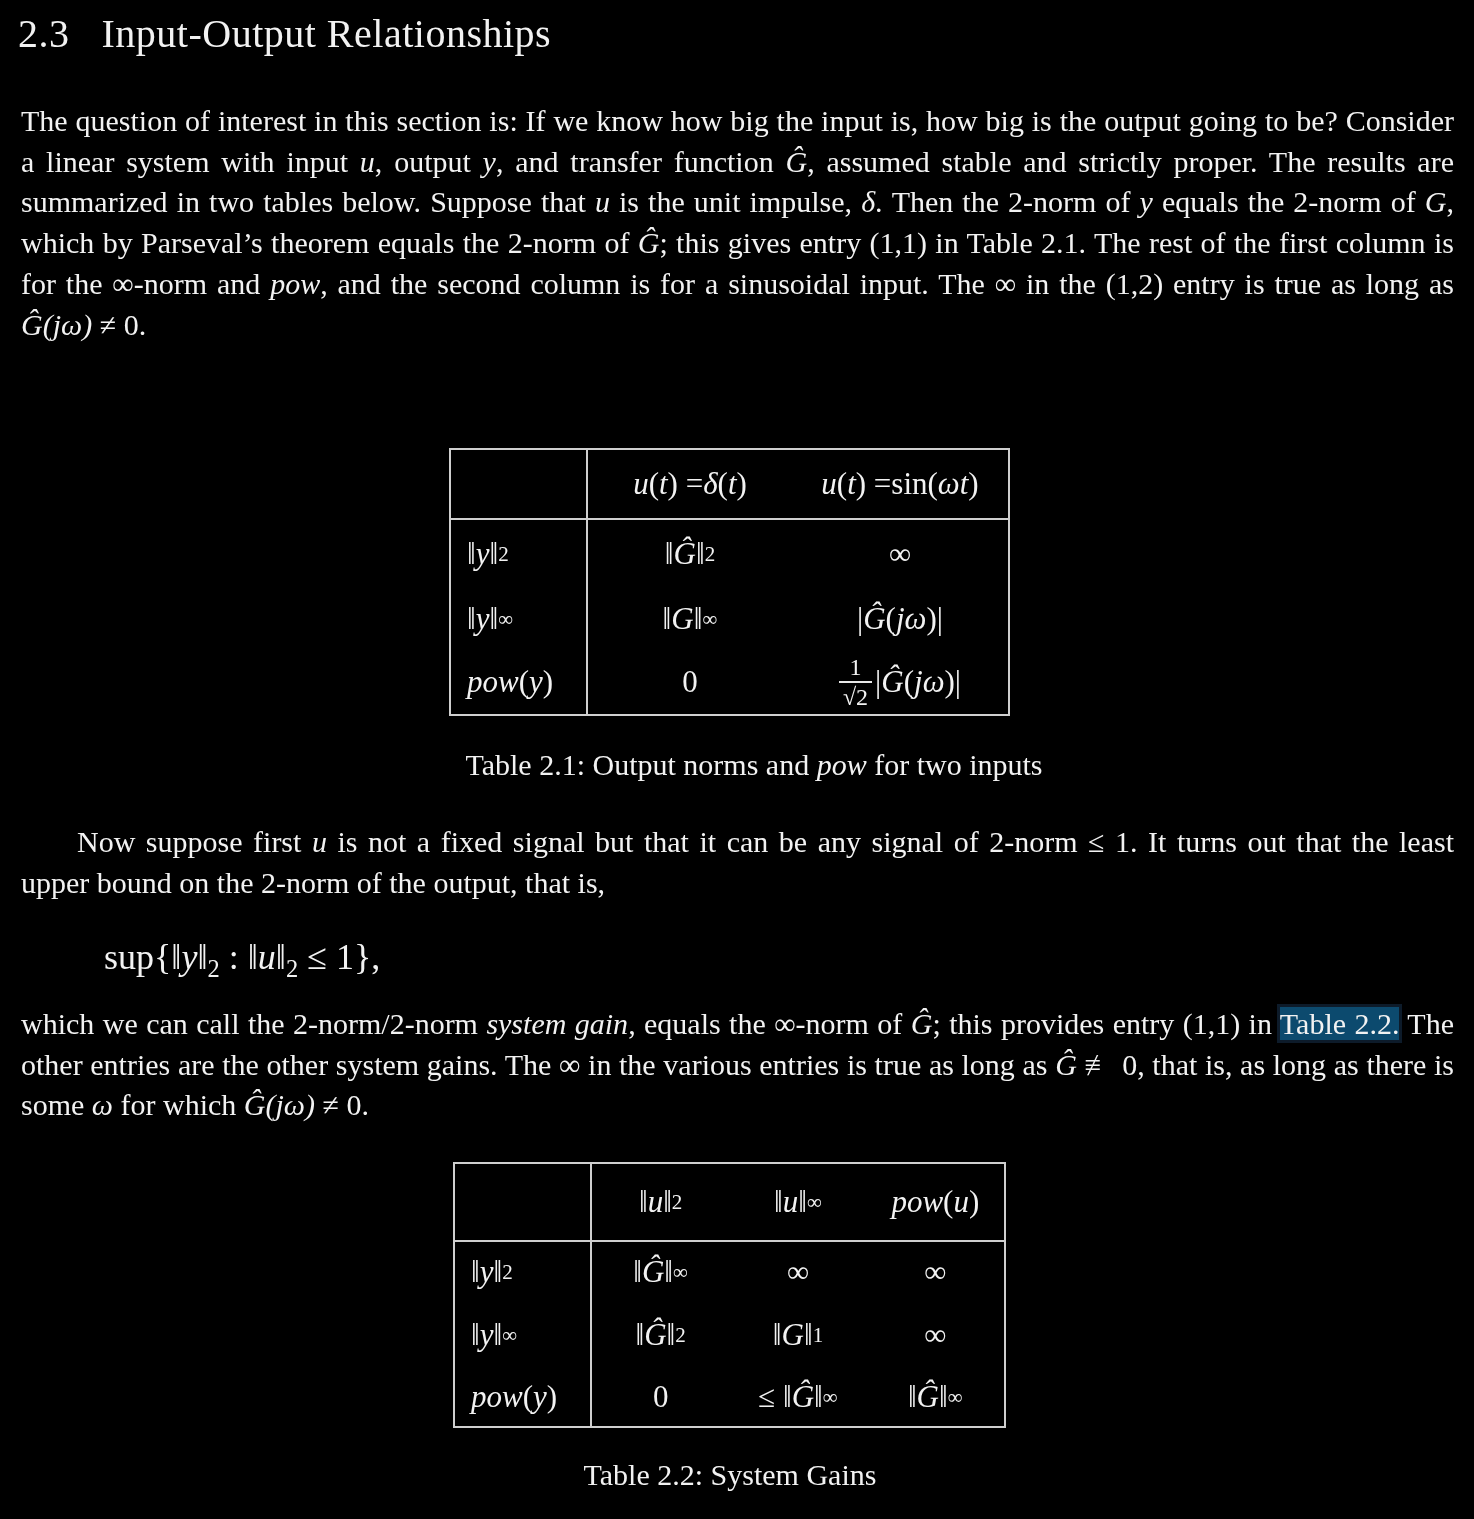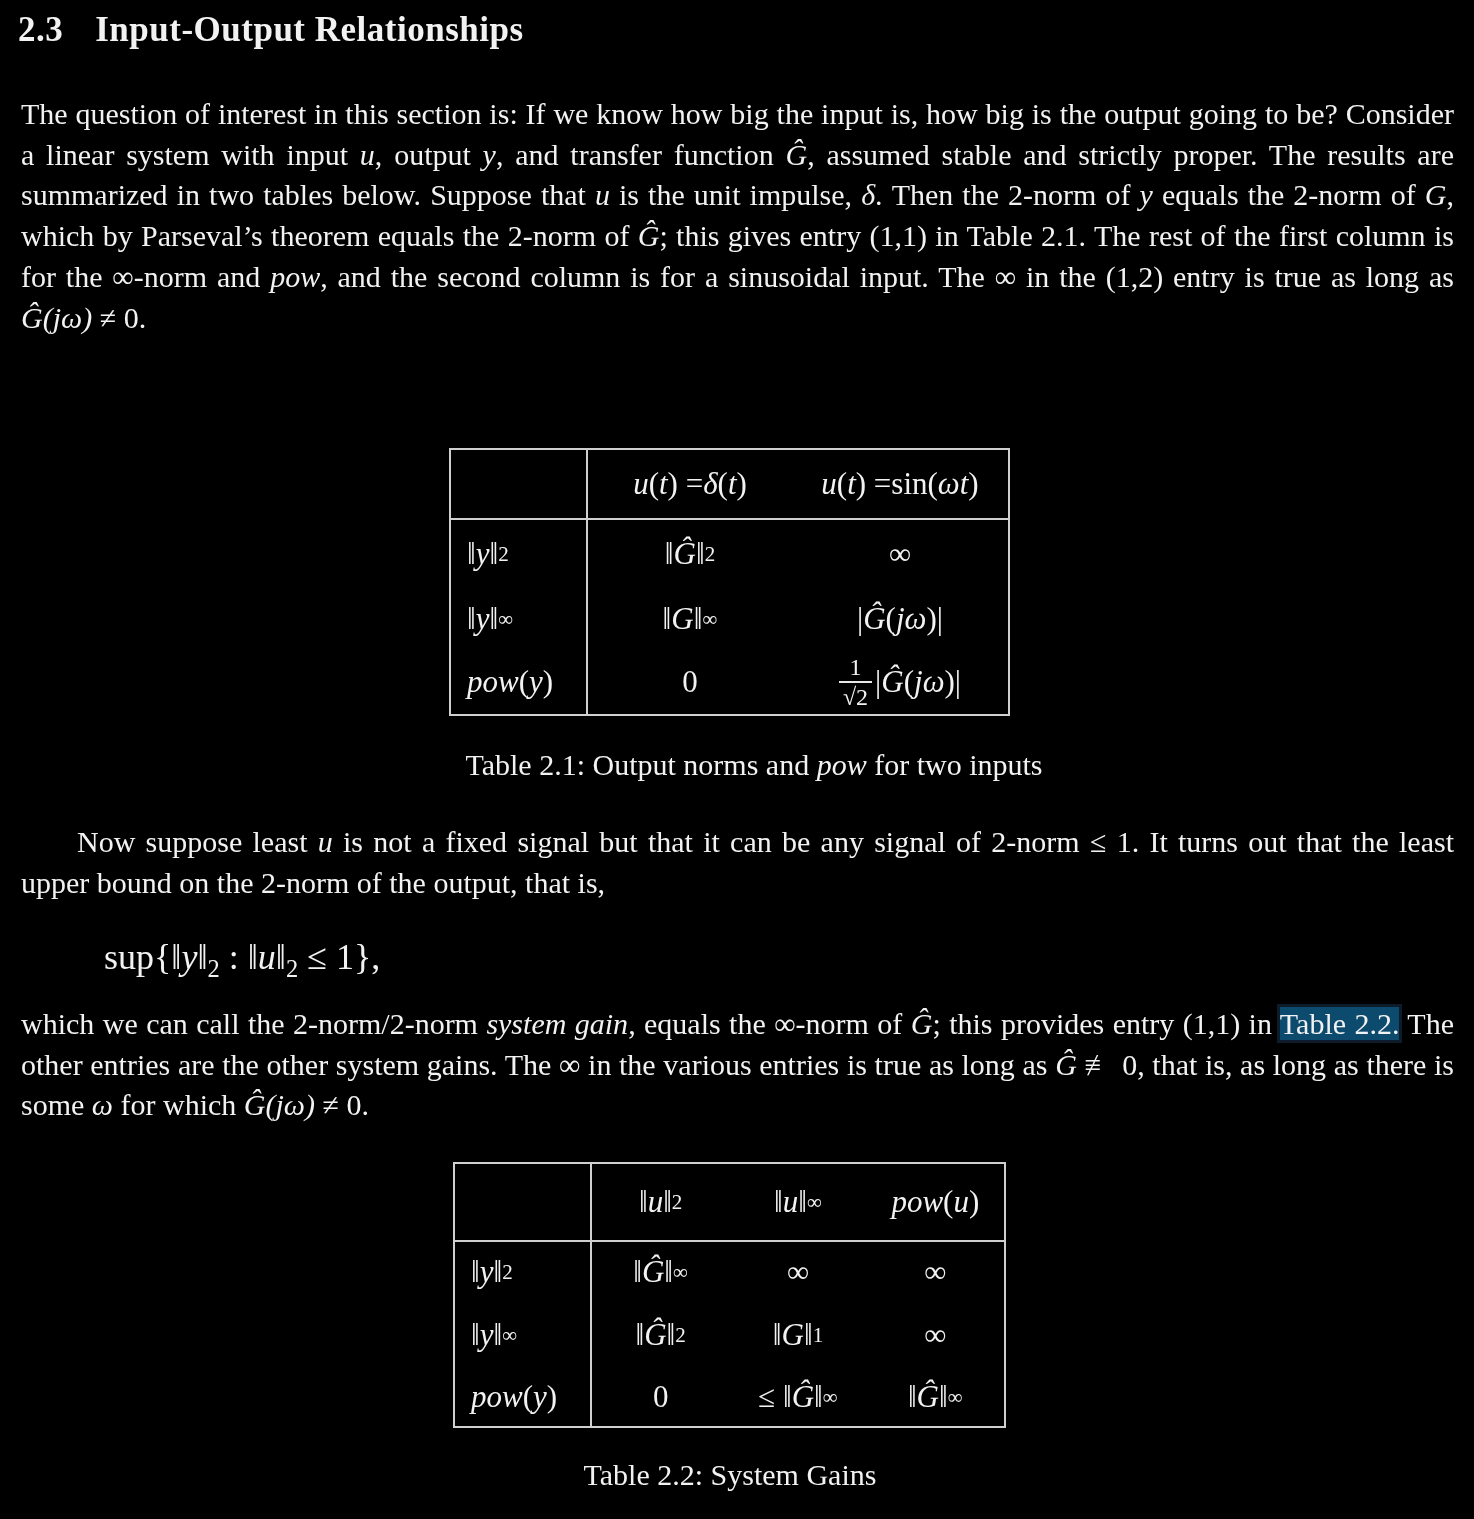--- a/index.html
+++ b/index.html
@@ -14,38 +14,38 @@
   }
   i { font-style: italic; }
   sub { font-size: 0.68em; line-height: 0; }
 
   
   .heading {
     position: absolute;
     left: 18px;
     top: 10px;
     margin: 0;
-    font-size: 35px;
-    font-weight: 700;
+    font-size: 40px;
+    font-weight: 400;
     letter-spacing: 0.5px;
     white-space: nowrap;
   }
   .heading .secnum { margin-right: 32px; }
 
   
   .body {
     position: absolute;
     left: 21px;
     width: 1433px;
     margin: 0;
     font-size: 30px;
     line-height: 40.7px;
     text-align: justify;
   }
-  .para1 { top: 94px; }
+  .para1 { top: 101px; }
   .para2 { top: 822px; text-indent: 56px; }
   .para3 { top: 1004px; }
 
   .hl {
     background: #0c4a6e;
     box-shadow: 0 0 0 3px #0d1b2a;
     cursor: pointer;
   }
 
   
@@ -136,21 +136,21 @@
       <span class="frac">
         <span class="fnum">1</span>
         <span class="fden">√2</span>
       </span>
       <span>|<i>Ĝ</i>(<i>jω</i>)|</span>
     </div>
   </div>
 
   <div class="caption cap1"><span>Table 2.1: Output norms and </span><i>pow</i><span> for two inputs</span></div>
 
-  <p class="body para2"><span>Now suppose least </span><i>u</i><span> is not a fixed signal but that it can be any signal of 2-norm ≤ 1. It turns out that the least upper bound on the 2-norm of the output, that is,</span></p>
+  <p class="body para2"><span>Now suppose first </span><i>u</i><span> is not a fixed signal but that it can be any signal of 2-norm ≤ 1. It turns out that the least upper bound on the 2-norm of the output, that is,</span></p>
 
   <div class="formula"><span>sup</span>{‖<i>y</i>‖<sub>2</sub> : ‖<i>u</i>‖<sub>2</sub> ≤ 1},</div>
 
   <p class="body para3"><span>which we can call the 2-norm/2-norm </span><i>system gain</i><span>, equals the ∞-norm of </span><i>Ĝ</i><span>; this provides entry (1,1) in </span><span class="hl">Table 2.2.</span><span> The other entries are the other system gains. The ∞ in the various entries is true as long as </span><i>Ĝ</i><span> ≢ 0, that is, as long as there is some </span><i>ω</i><span> for which </span><i>Ĝ(jω)</i><span> ≠ 0.</span></p>
 
   <div class="tbl tbl2">
     <div class="cell c1 hdr"></div>
     <div class="cell hdr">‖<i>u</i>‖<sub>2</sub></div>
     <div class="cell hdr">‖<i>u</i>‖<sub>∞</sub></div>
     <div class="cell hdr"><i>pow</i>(<i>u</i>)</div>

